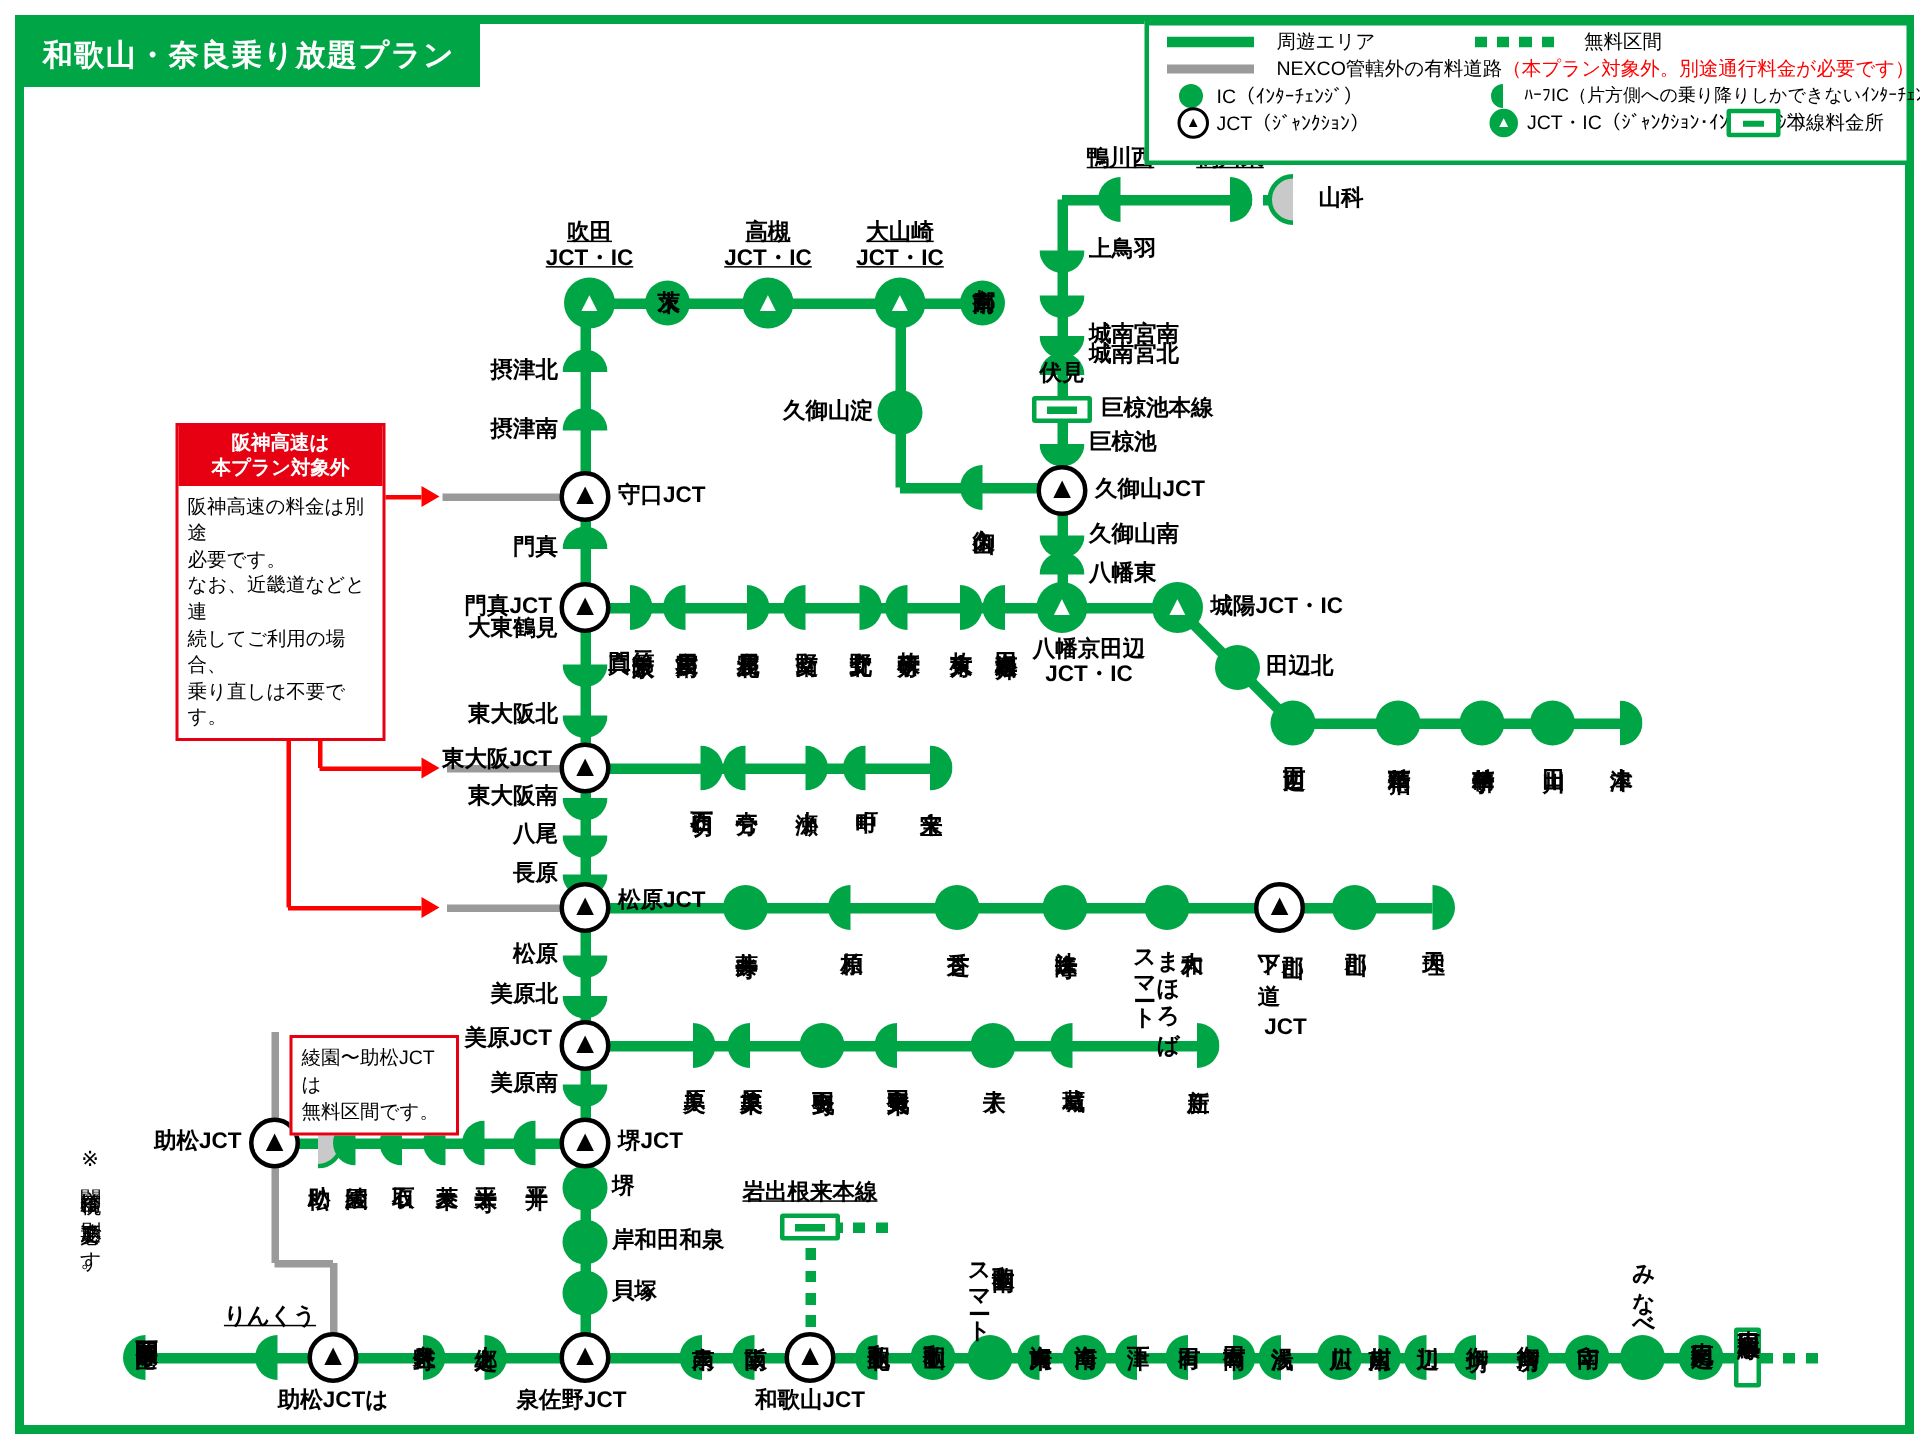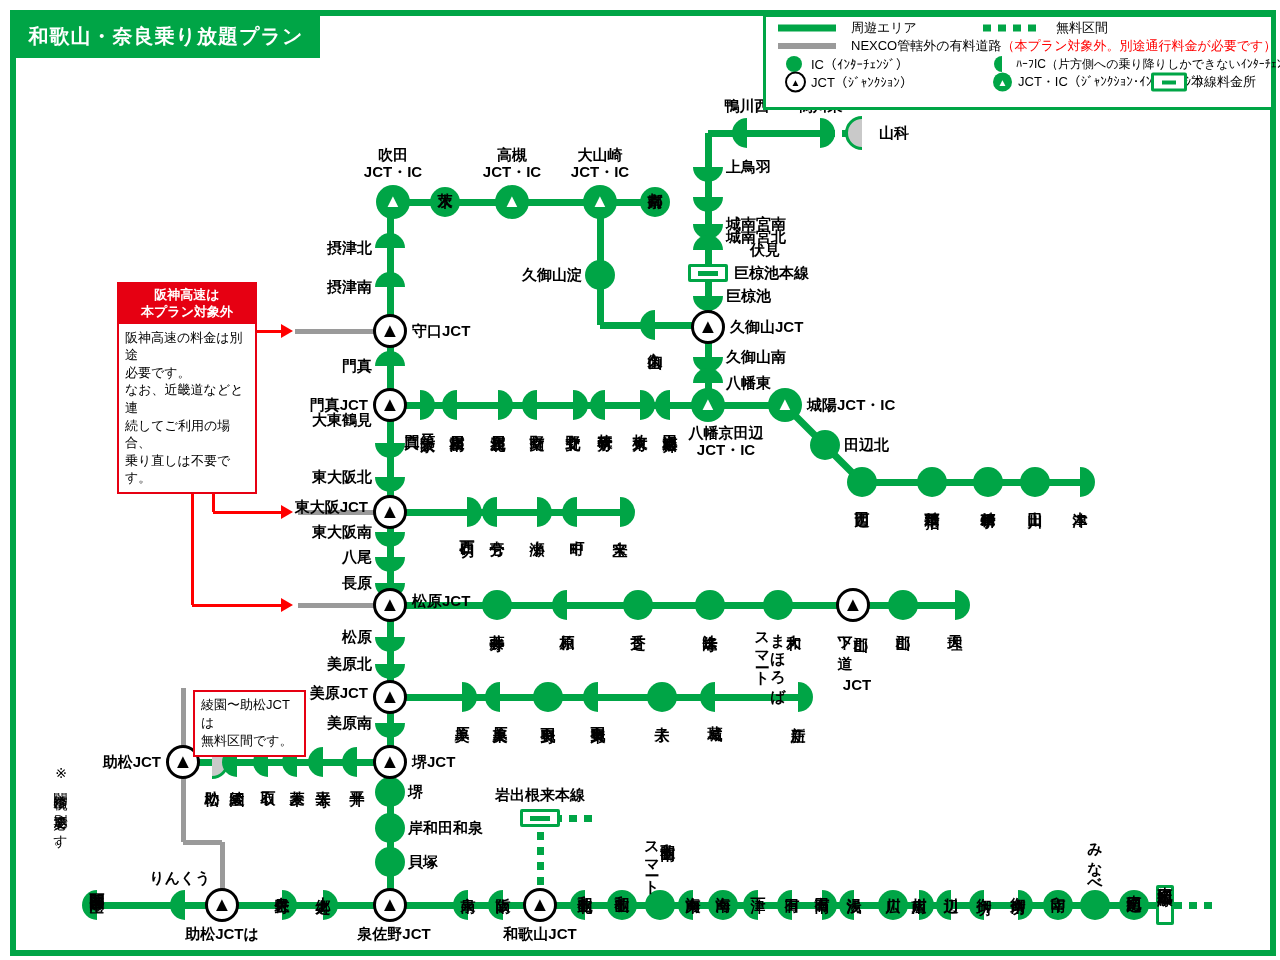--- a/index.html
+++ b/index.html
@@ -46,21 +46,21 @@
   .jct span{font-size:20px;line-height:1;color:#000;transform:translateY(-1px);}
   .jctic{position:absolute;width:34px;height:34px;border-radius:50%;background:var(--green);display:flex;align-items:center;justify-content:center;z-index:5;}
   .jctic span{font-size:18px;line-height:1;color:#fff;transform:translateY(-1px);}
   .gateh{position:absolute;width:40px;height:18px;background:#fff;border:3px solid var(--green);border-radius:2px;box-sizing:border-box;display:flex;align-items:center;justify-content:center;z-index:4;}
   .gateh i{display:block;width:20px;height:5px;background:var(--green);}
   .gatev{position:absolute;width:18px;height:40px;background:#fff;border:3px solid var(--green);border-radius:2px;box-sizing:border-box;z-index:4;}
   .lbl{position:absolute;font-size:15px;font-weight:600;color:#000;white-space:pre-line;line-height:1.12;z-index:7;}
   .lbl.v{writing-mode:vertical-rl;text-orientation:upright;letter-spacing:1px;line-height:1.05;}
   .p-r{transform:translate(0,-50%);}
   .p-l{transform:translate(-100%,-50%);text-align:right;}
-  .p-a{transform:translate(-50%,-100%);text-align:center;}
+  .p-a{transform:translate(-50%,-100%);text-align:center;text-decoration:underline;}
   .p-b{transform:translate(-50%,0);text-align:center;}
   .p-va{transform:translate(-50%,-100%);}
   .p-vb{transform:translate(-50%,0);}
   
   .notebox{position:absolute;left:117px;top:282px;width:136px;background:#fff;border:2px solid var(--red);z-index:8;}
   .notebox .hd{background:var(--red);color:#fff;font-size:13px;font-weight:bold;text-align:center;white-space:pre-line;line-height:1.3;padding:3px 2px;}
   .notebox .bd{color:#000;font-size:13px;white-space:pre-line;line-height:1.35;padding:5px 6px;}
   .notebox2{position:absolute;left:193px;top:690px;width:113px;background:#fff;border:2px solid var(--red);color:#000;font-size:13px;white-space:pre-line;line-height:1.4;padding:4px 6px;z-index:8;box-sizing:border-box;}
   .kanku{position:absolute;left:52px;top:765px;height:195px;writing-mode:vertical-rl;text-orientation:upright;font-size:14px;color:#000;z-index:7;letter-spacing:1px;}
 </style>
@@ -173,21 +173,21 @@
       <div class="lbl p-a" style="left: 820px; top: 115px;">鴨川東</div>
       <div class="half gry" style="left: 845px; top: 116px; clip-path: inset(0px 50% 0px 0px);"></div>
       <div class="lbl p-r" style="left: 879px; top: 133px;">山科</div>
       <div class="half" style="left: 693px; top: 152px; clip-path: inset(50% 0px 0px);"></div>
       <div class="lbl p-r" style="left: 726px; top: 167px;">上鳥羽</div>
       <div class="half" style="left: 693px; top: 182px; clip-path: inset(50% 0px 0px);"></div>
       <div class="lbl p-r" style="left: 726px; top: 197px; margin-top: 40px;">城南宮北</div>
       <div class="half" style="left: 693px; top: 209px; clip-path: inset(50% 0px 0px);"></div>
       <div class="lbl p-r" style="left: 726px; top: 224px;">城南宮南</div>
       <div class="half" style="left: 693px; top: 235px; clip-path: inset(0px 0px 50%);"></div>
-      <div class="lbl p-r" style="left: 750px; top: 250px;">伏見</div>
+      <div class="lbl p-r" style="left: 693px; top: 250px;">伏見</div>
       <div class="gateh" style="left: 688px; top: 264px;">
         <i></i>
       </div>
       <div class="lbl p-r" style="left: 734px; top: 273px;">巨椋池本線</div>
       <div class="half" style="left: 693px; top: 281px; clip-path: inset(50% 0px 0px);"></div>
       <div class="lbl p-r" style="left: 726px; top: 296px;">巨椋池</div>
       <div class="jct" style="left: 691px; top: 310px;">
         <span>▲</span>
       </div>
       <div class="lbl p-r" style="left: 730px; top: 327px;">久御山JCT</div>
@@ -252,21 +252,21 @@
       <div class="lbl p-r" style="left: 412px; top: 762px;">堺JCT</div>
       <div class="ic" style="left: 375px; top: 777px;"></div>
       <div class="lbl p-r" style="left: 408px; top: 792px;">堺</div>
       <div class="ic" style="left: 375px; top: 813px;"></div>
       <div class="lbl p-r" style="left: 408px; top: 828px;">岸和田和泉</div>
       <div class="ic" style="left: 375px; top: 847px;"></div>
       <div class="lbl p-r" style="left: 408px; top: 862px;">貝塚</div>
       <div class="jct" style="left: 373px; top: 888px;">
         <span>▲</span>
       </div>
-      <div class="lbl p-b" style="left: 394px; top: 926px;">泉佐野JCT</div>
+      <div class="lbl p-b" style="left: 381px; top: 926px;">泉佐野JCT</div>
       <div class="half" style="left: 405px; top: 390px; clip-path: inset(0px 0px 0px 50%);"></div>
       <div class="lbl p-vb v" style="left: 420px; top: 422px;">第二京阪
 門真</div>
       <div class="half" style="left: 442px; top: 390px; clip-path: inset(0px 50% 0px 0px);"></div>
       <div class="lbl p-vb v" style="left: 457px; top: 422px;">寝屋川南</div>
       <div class="half" style="left: 483px; top: 390px; clip-path: inset(0px 0px 0px 50%);"></div>
       <div class="lbl p-vb v" style="left: 498px; top: 422px;">寝屋川北</div>
       <div class="half" style="left: 522px; top: 390px; clip-path: inset(0px 50% 0px 0px);"></div>
       <div class="lbl p-vb v" style="left: 537px; top: 422px;">交野南</div>
       <div class="half" style="left: 558px; top: 390px; clip-path: inset(0px 0px 0px 50%);"></div>

